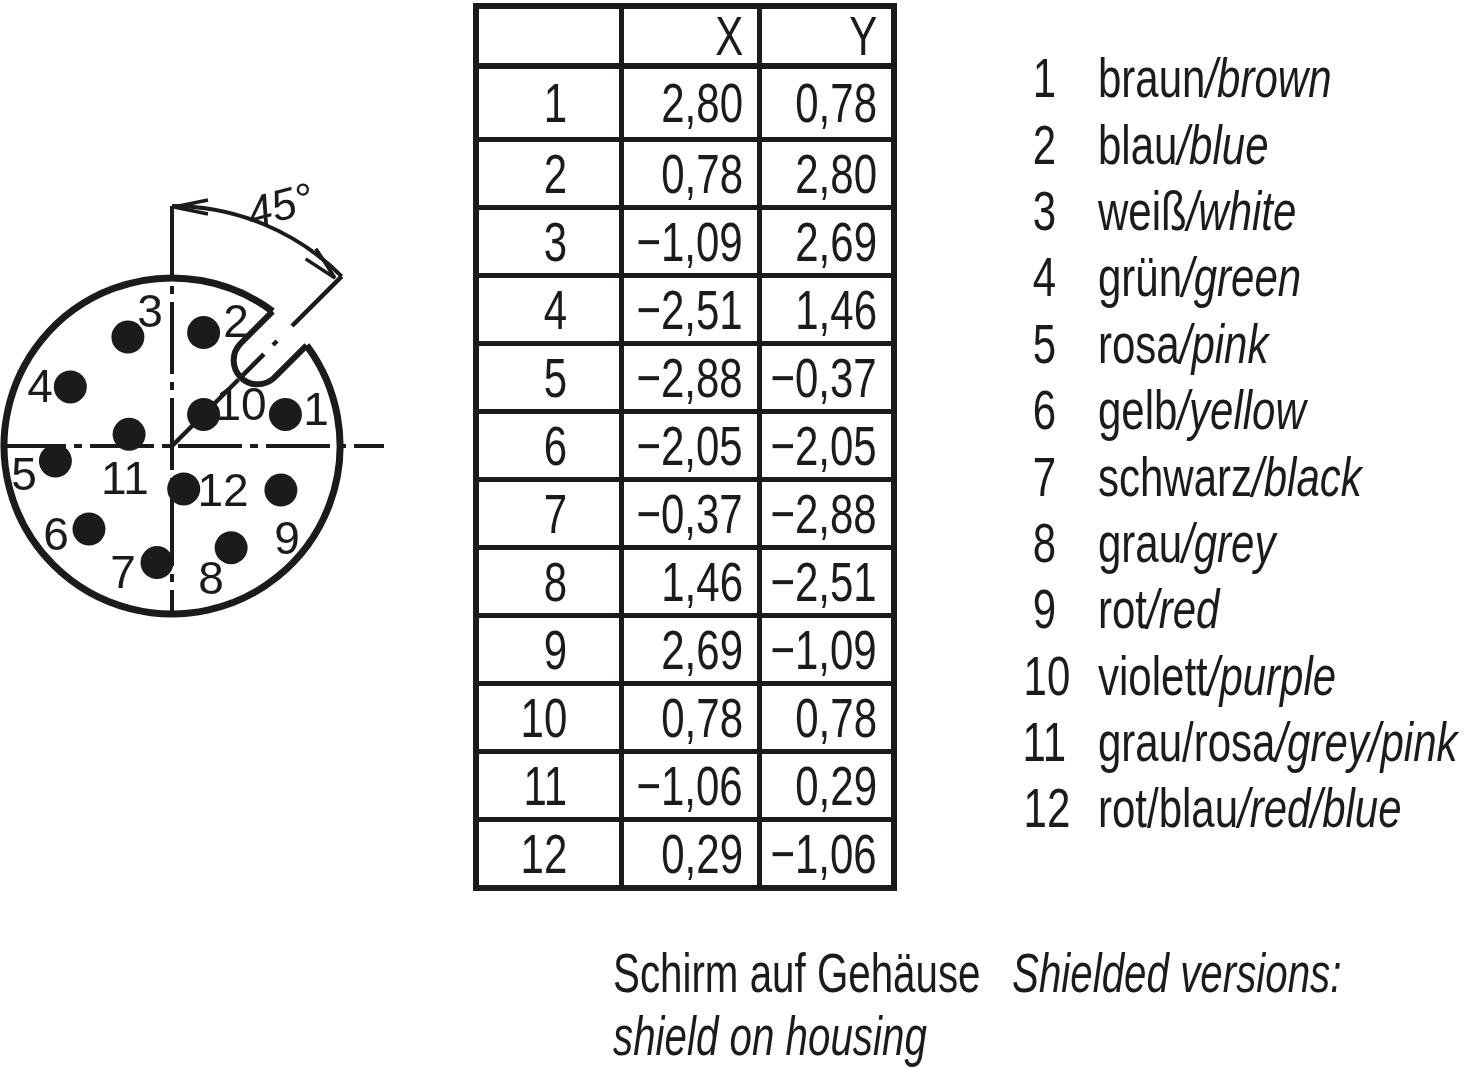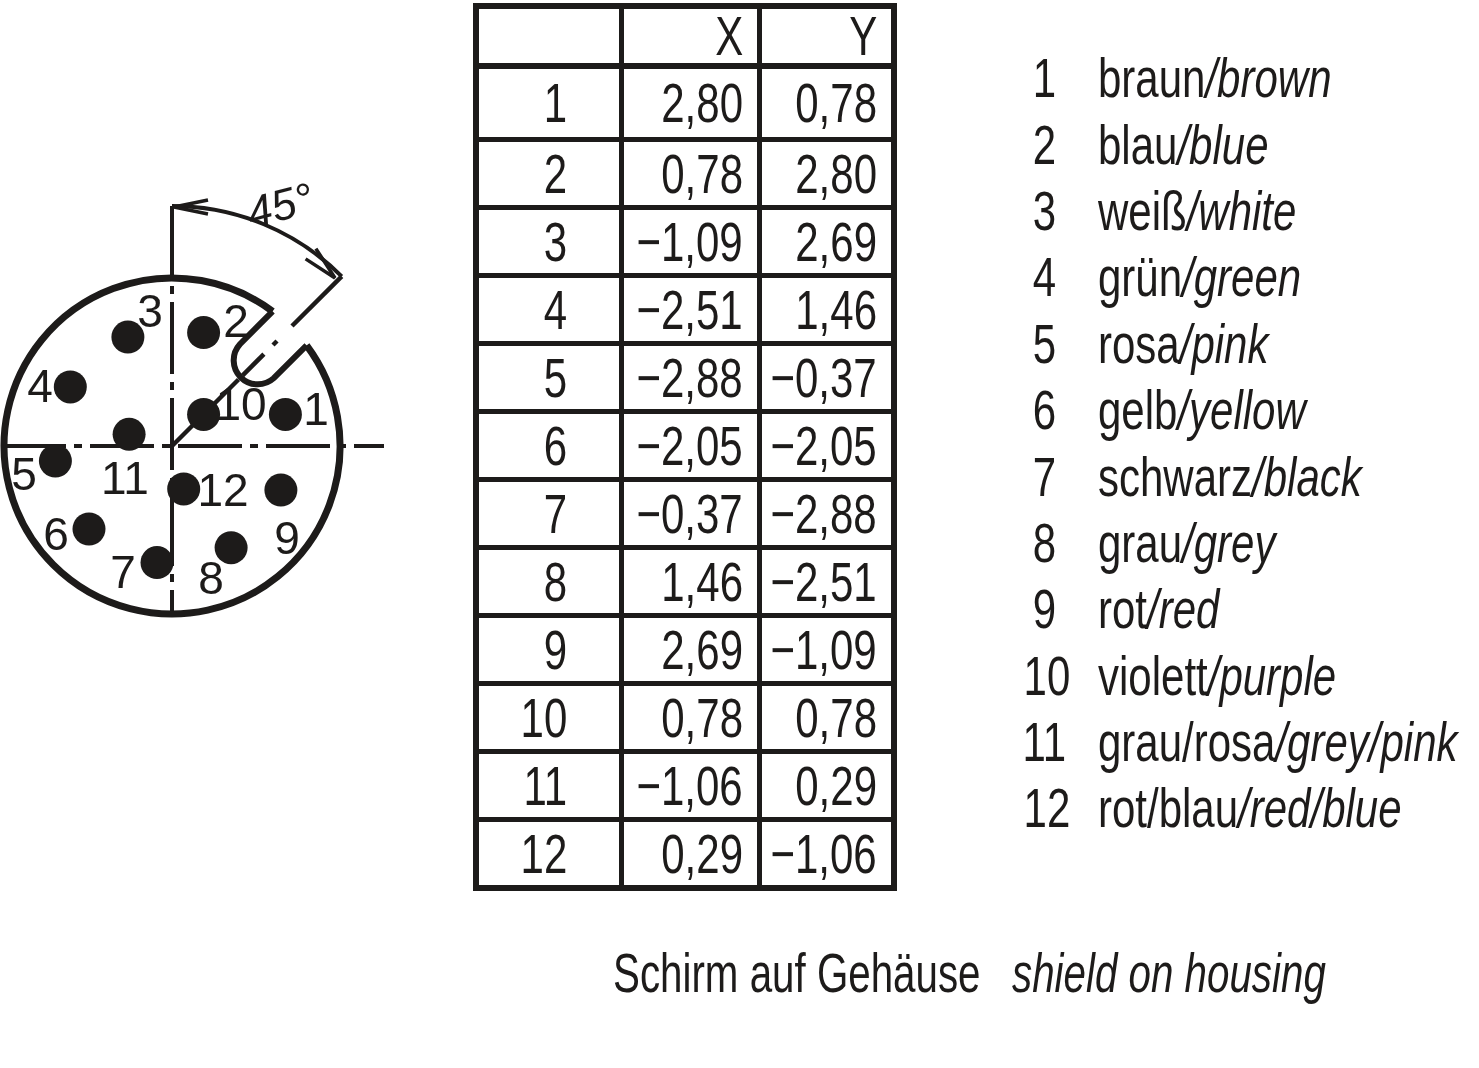--- a/index.html
+++ b/index.html
@@ -277,15 +277,18 @@
       <span class="lnum"><span class="cnd o-r">12</span></span>
       <span class="ltxt cnd o-l"><span>rot/blau</span><span class="it">/</span><span class="it">red/blue</span></span>
     </div>
 </div>
 
 <div id="foot" class="abs">
   <div class="fc">
       <span class="cnd o-l" style="transform:scaleX(0.72)">Schirm auf Gehäuse</span>
     </div>
   <div class="fc it">
+      <span class="cnd o-l" style="transform:scaleX(0.72)">Shielded versions:</span>
+    </div>
+  <div class="fc it">
       <span class="cnd o-l" style="transform:scaleX(0.72)">shield on housing</span>
     </div>
 </div>
 
 </body></html>

